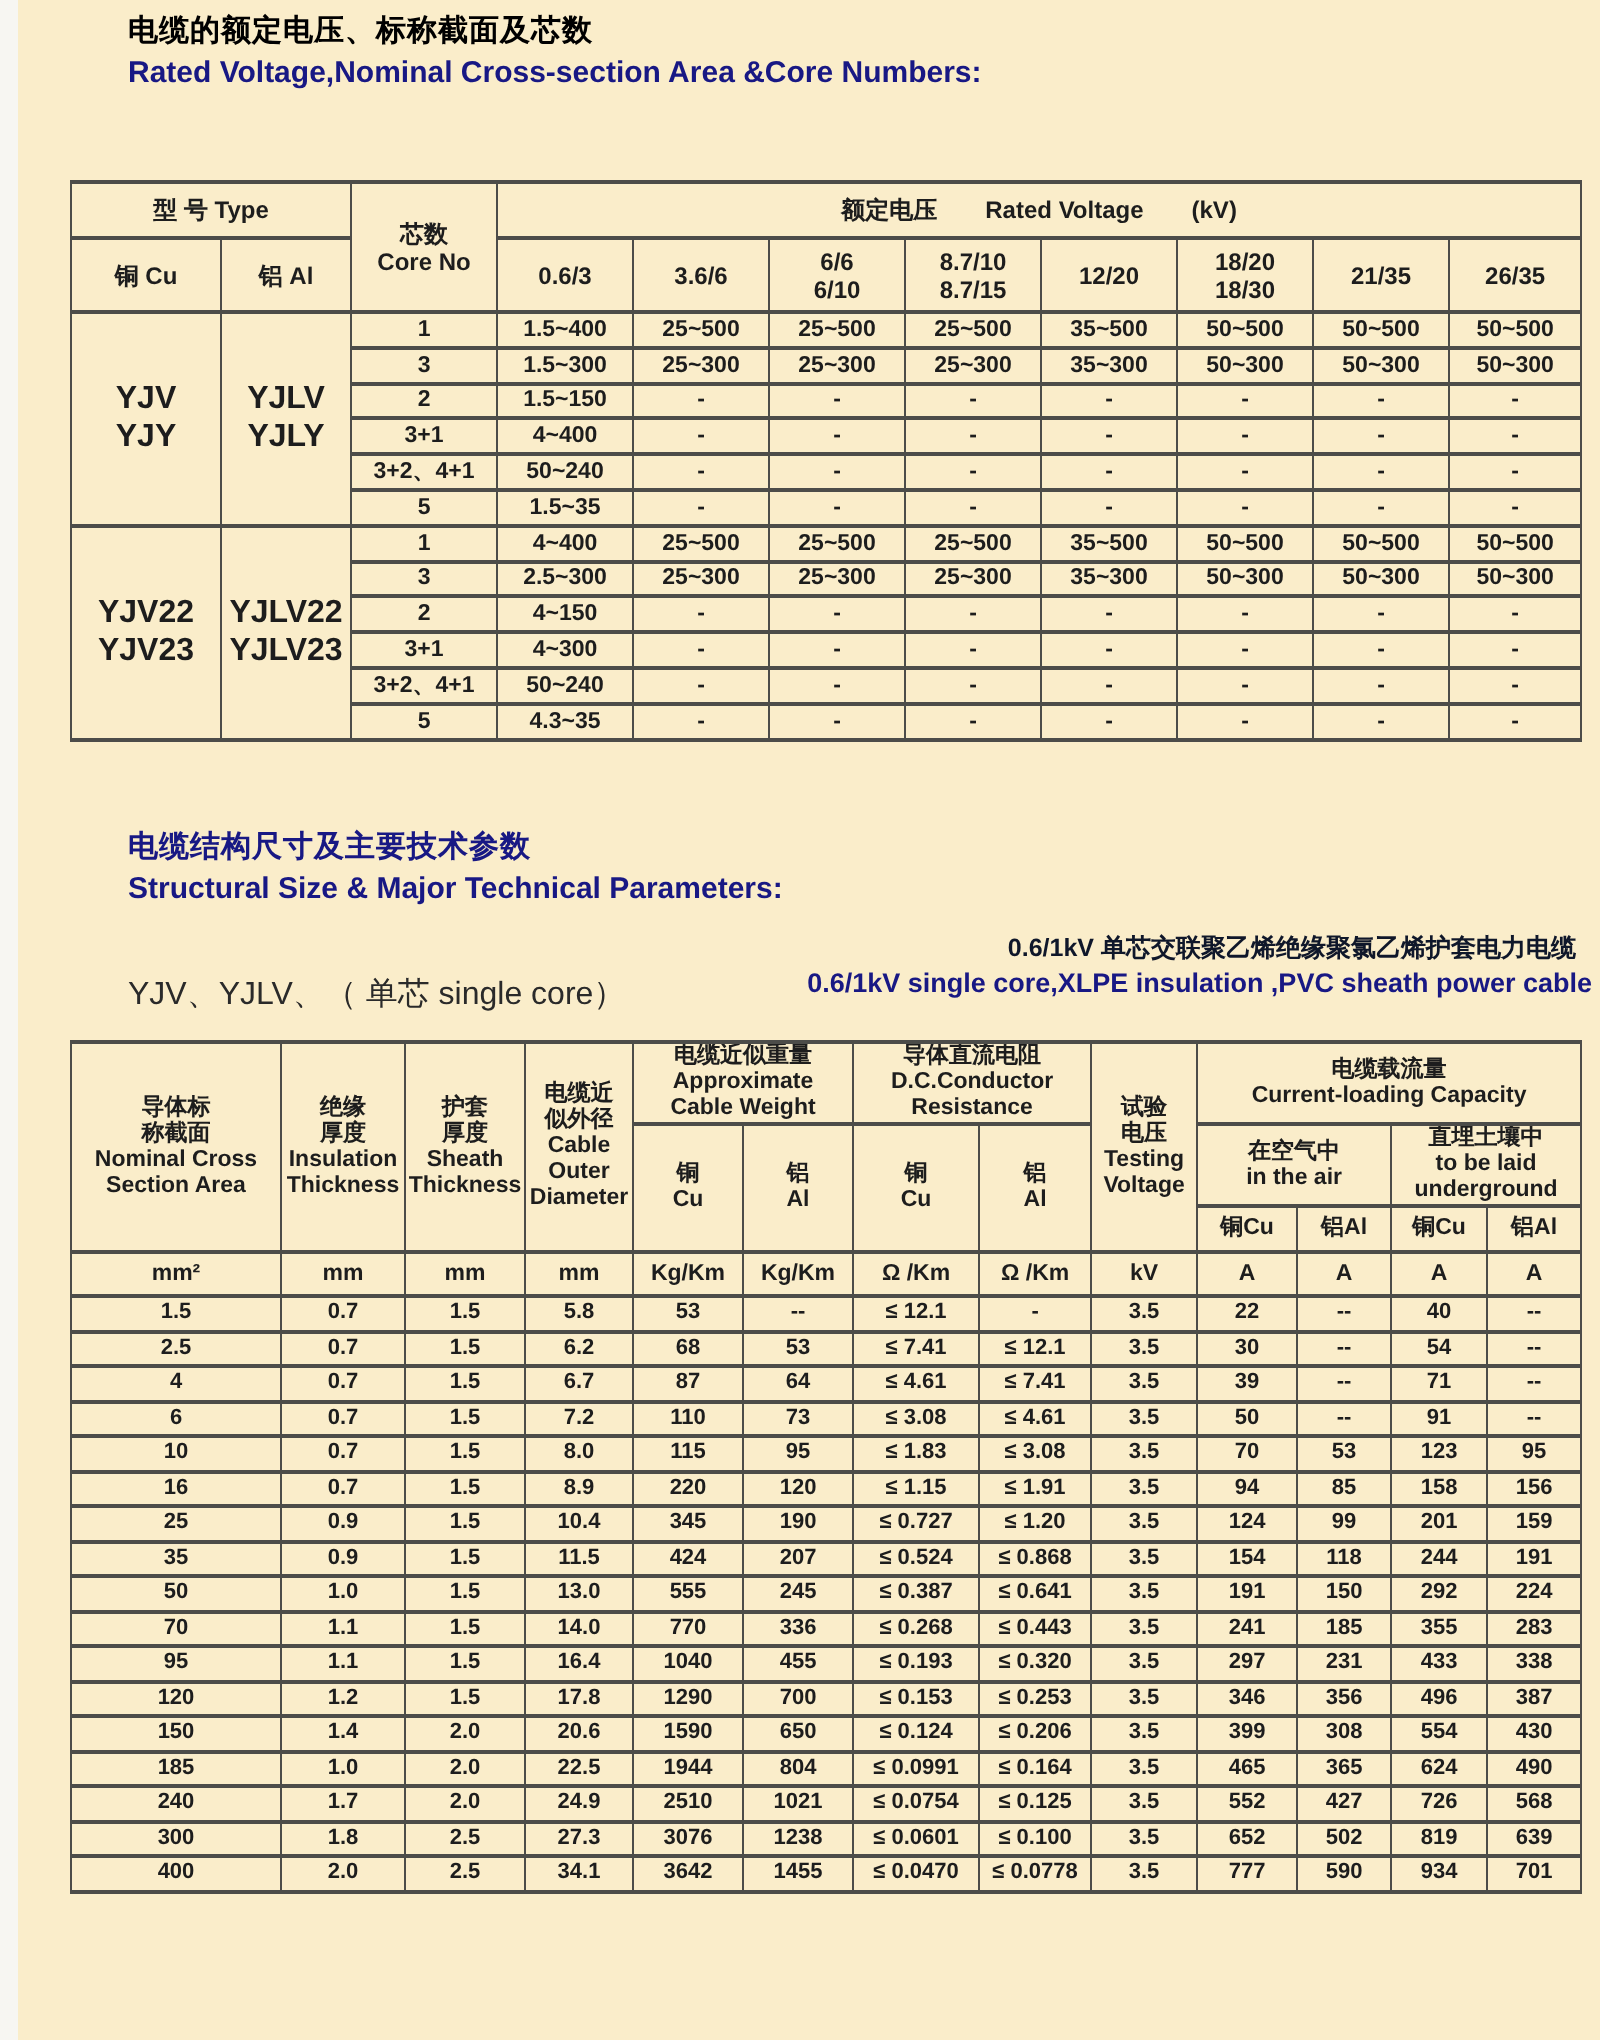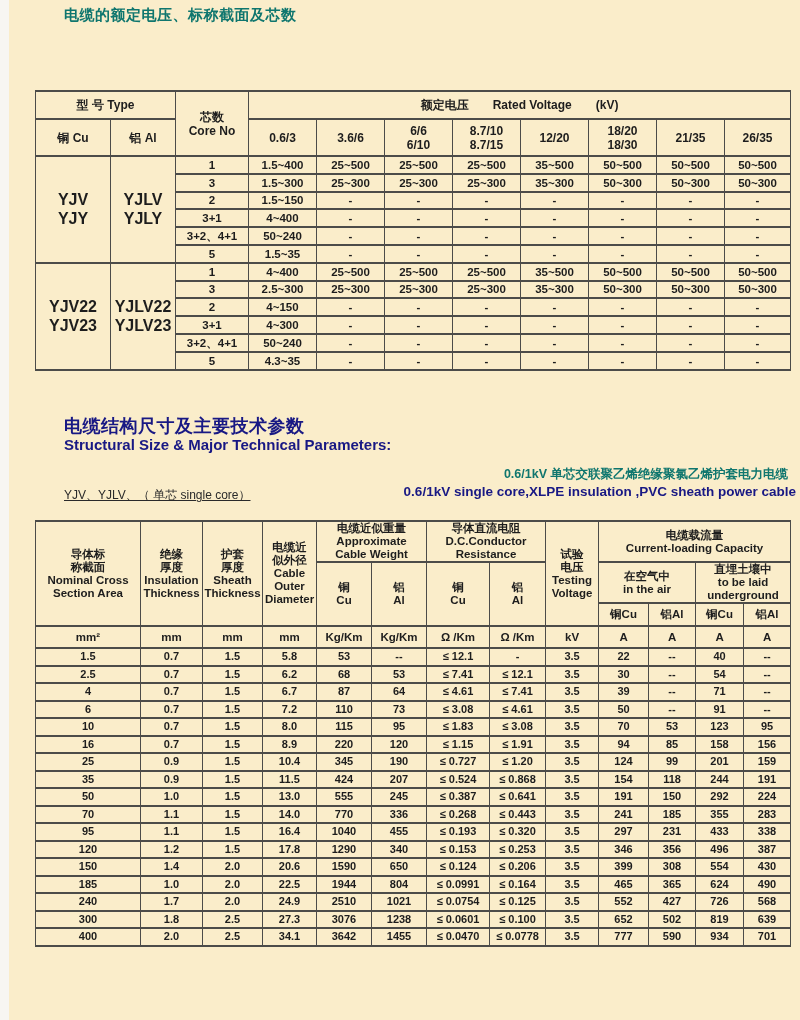--- a/index.html
+++ b/index.html
@@ -3,27 +3,27 @@
 <meta charset="utf-8">
 <style>
   html,body{margin:0;padding:0;}
   body{
     width:800px;height:1020px;background:#f2f1ec;
     font-family:"Liberation Sans","DejaVu Sans",sans-serif;
     -webkit-font-smoothing:antialiased;
   }
   .page{position:relative;width:800px;height:1020px;background:#faedca;overflow:hidden;}
   .edge-strip{position:absolute;left:0;top:0;width:9px;height:100%;background:#f7f6f2;}
-  .title-zh{position:absolute;left:64px;top:6px;font-size:15px;font-weight:bold;color:#0f766e;letter-spacing:0.5px;}
+  .title-zh{position:absolute;left:64px;top:6px;font-size:15px;font-weight:bold;color:#000000;letter-spacing:0.5px;}
   .title-en{position:absolute;left:64px;top:28px;font-size:15px;font-weight:bold;color:#181884;}
-  .t2-zh{position:absolute;left:64px;top:414px;font-size:18px;font-weight:bold;color:#181884;letter-spacing:0.5px;}
+  .t2-zh{position:absolute;left:64px;top:414px;font-size:15px;font-weight:bold;color:#181884;letter-spacing:0.5px;}
   .t2-en{position:absolute;left:64px;top:436px;font-size:15px;font-weight:bold;color:#181884;}
-  .note-right-zh{position:absolute;right:12px;top:466px;font-size:12.5px;font-weight:bold;color:#0f766e;}
+  .note-right-zh{position:absolute;right:12px;top:466px;font-size:12.5px;font-weight:bold;color:#0f172a;}
   .note-right-en{position:absolute;right:4px;top:484px;font-size:13.5px;font-weight:bold;color:#181884;}
-  .note-left{position:absolute;left:64px;top:487px;font-size:12px;color:#2a2a2a;text-decoration:underline;}
+  .note-left{position:absolute;left:64px;top:487px;font-size:16px;color:#2a2a2a;}
 
   table{border-collapse:collapse;table-layout:fixed;position:absolute;}
   th,td{
     border:1px solid #4c4c49;border-top-width:2px;border-bottom-width:2px;
     padding:0;text-align:center;vertical-align:middle;color:#1d1d1d;overflow:hidden;
   }
   #table1{left:35px;top:90px;width:755px;}
   #table1 th{font-size:12px;font-weight:bold;line-height:14px;}
   #table1 td{font-size:11.5px;font-weight:bold;line-height:12px;}
   #table1 thead tr:nth-child(1){height:28px;}
@@ -40,20 +40,21 @@
   #table2 thead tr:nth-child(4){height:22px;}
   #table2 tbody tr{height:17.5px;}
 </style>
 </head>
 <body>
 
 <div class="page">
   <div class="edge-strip"></div>
 
   <div class="title-zh">电缆的额定电压、标称截面及芯数</div>
+  <div class="title-en">Rated  Voltage,Nominal Cross-section Area &amp;Core Numbers:</div>
 
   <table id="table1">
     <colgroup>
       <col style="width:75px">
         <col style="width:65px">
         <col style="width:73px">
       <col style="width:68px">
         <col style="width:68px">
         <col style="width:68px">
         <col style="width:68px">
@@ -449,21 +450,21 @@
           <td>231</td>
           <td>433</td>
           <td>338</td>
         </tr>
         <tr>
           <td>120</td>
           <td>1.2</td>
           <td>1.5</td>
           <td>17.8</td>
           <td>1290</td>
-          <td>340</td>
+          <td>700</td>
           <td>≤ 0.153</td>
           <td>≤ 0.253</td>
           <td>3.5</td>
           <td>346</td>
           <td>356</td>
           <td>496</td>
           <td>387</td>
         </tr>
         <tr>
           <td>150</td>

